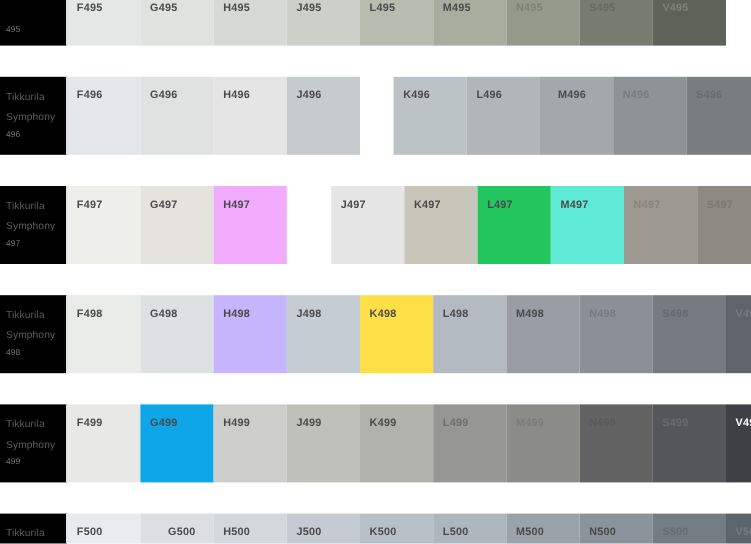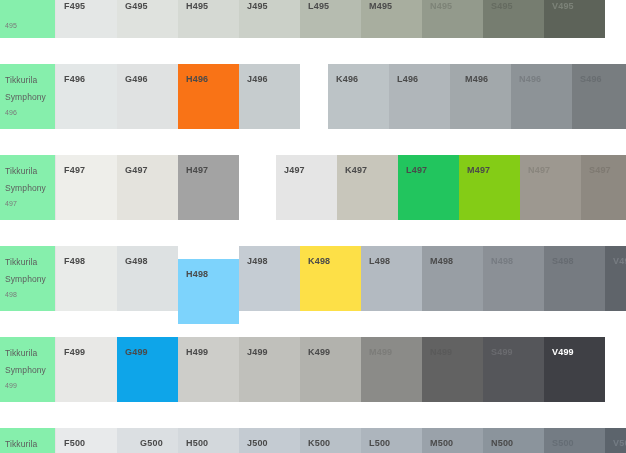--- a/index.html
+++ b/index.html
@@ -30,21 +30,21 @@
     background: #ffffff;
     width: 626px;
   }
 
   .row-label {
     width: 56px;
     min-width: 56px;
     max-width: 56px;
     padding: 9px 5px 4px 5px;
     border-right: 1px solid #e3e3e3;
-    background: #86efac;
+    background: #000000;
     display: flex;
     flex-direction: column;
     justify-content: flex-start;
     gap: 2px;
   }
 
   .row-label .brand-line {
     font-size: 8.5px;
     line-height: 15px;
     color: #5d5d5d;
@@ -136,21 +136,21 @@
         <div class="brand-line">Symphony</div>
         <div class="num-line">496</div>
       </div>
       <div class="swatches">
         <div class="swatch" style="background: rgb(227, 231, 231);">
           <div class="swatch-label" style="color: rgb(74, 74, 74);">F496</div>
         </div>
         <div class="swatch" style="background: rgb(224, 226, 226);">
           <div class="swatch-label" style="color: rgb(74, 74, 74);">G496</div>
         </div>
-        <div class="swatch" style="background: #f97316;">
+        <div class="swatch" style="background: #e5e5e5;">
           <div class="swatch-label" style="color: rgb(74, 74, 74);">H496</div>
         </div>
         <div class="swatch" style="background: rgb(198, 204, 206);">
           <div class="swatch-label" style="color: rgb(74, 74, 74);">J496</div>
         </div>
         <div class="swatch" style="background: rgb(188, 195, 198); margin-left: 28px;">
           <div class="swatch-label" style="color: rgb(74, 74, 74);">K496</div>
         </div>
         <div class="swatch" style="background: rgb(176, 182, 186);">
           <div class="swatch-label" style="color: rgb(74, 74, 74);">L496</div>
@@ -176,33 +176,33 @@
         <div class="brand-line">Symphony</div>
         <div class="num-line">497</div>
       </div>
       <div class="swatches">
         <div class="swatch" style="background: rgb(238, 238, 234);">
           <div class="swatch-label" style="color: rgb(74, 74, 74);">F497</div>
         </div>
         <div class="swatch" style="background: rgb(228, 227, 221);">
           <div class="swatch-label" style="color: rgb(74, 74, 74);">G497</div>
         </div>
-        <div class="swatch" style="background: #a3a3a3;">
+        <div class="swatch" style="background: #f0abfc;">
           <div class="swatch-label" style="color: rgb(74, 74, 74);">H497</div>
         </div>
         <div class="swatch" style="background: #e5e5e5; margin-left: 37px;">
           <div class="swatch-label" style="color: rgb(74, 74, 74);">J497</div>
         </div>
         <div class="swatch" style="background: rgb(200, 198, 187);">
           <div class="swatch-label" style="color: rgb(74, 74, 74);">K497</div>
         </div>
         <div class="swatch" style="background: #22c55e;">
           <div class="swatch-label" style="color: rgb(74, 74, 74);">L497</div>
         </div>
-        <div class="swatch" style="background: #84cc16;">
+        <div class="swatch" style="background: #5eead4;">
           <div class="swatch-label" style="color: rgb(74, 74, 74);">M497</div>
         </div>
         <div class="swatch" style="background: rgb(157, 152, 144);">
           <div class="swatch-label" style="color: rgb(137, 133, 125);">N497</div>
         </div>
         <div class="swatch" style="background: rgb(142, 137, 129);">
           <div class="swatch-label" style="color: rgb(126, 121, 113);">S497</div>
         </div>
         <div class="swatch" style="background: rgb(107, 102, 94);">
           <div class="swatch-label" style="color: rgb(132, 127, 119);">V497</div>
@@ -216,21 +216,21 @@
         <div class="brand-line">Symphony</div>
         <div class="num-line">498</div>
       </div>
       <div class="swatches">
         <div class="swatch" style="background: rgb(233, 235, 233);">
           <div class="swatch-label" style="color: rgb(74, 74, 74);">F498</div>
         </div>
         <div class="swatch" style="background: rgb(221, 225, 226);">
           <div class="swatch-label" style="color: rgb(74, 74, 74);">G498</div>
         </div>
-        <div class="swatch" style="background: #7dd3fc; margin-top: 13px;">
+        <div class="swatch" style="background: #c4b5fd;">
           <div class="swatch-label" style="color: rgb(74, 74, 74);">H498</div>
         </div>
         <div class="swatch" style="background: rgb(197, 204, 211);">
           <div class="swatch-label" style="color: rgb(74, 74, 74);">J498</div>
         </div>
         <div class="swatch" style="background: #fde047;">
           <div class="swatch-label" style="color: rgb(74, 74, 74);">K498</div>
         </div>
         <div class="swatch" style="background: rgb(179, 186, 193);">
           <div class="swatch-label" style="color: rgb(74, 74, 74);">L498</div>
@@ -265,20 +265,23 @@
         </div>
         <div class="swatch" style="background: rgb(205, 205, 201);">
           <div class="swatch-label" style="color: rgb(74, 74, 74);">H499</div>
         </div>
         <div class="swatch" style="background: rgb(192, 192, 187);">
           <div class="swatch-label" style="color: rgb(74, 74, 74);">J499</div>
         </div>
         <div class="swatch" style="background: rgb(178, 178, 173);">
           <div class="swatch-label" style="color: rgb(74, 74, 74);">K499</div>
         </div>
+        <div class="swatch" style="background: rgb(150, 150, 148);">
+          <div class="swatch-label" style="color: rgb(111, 111, 109);">L499</div>
+        </div>
         <div class="swatch" style="background: rgb(139, 139, 136);">
           <div class="swatch-label" style="color: rgb(124, 124, 121);">M499</div>
         </div>
         <div class="swatch" style="background: rgb(98, 98, 98);">
           <div class="swatch-label" style="color: rgb(90, 90, 90);">N499</div>
         </div>
         <div class="swatch" style="background: rgb(85, 86, 90);">
           <div class="swatch-label" style="color: rgb(106, 107, 111);">S499</div>
         </div>
         <div class="swatch" style="background: rgb(63, 64, 69);">

